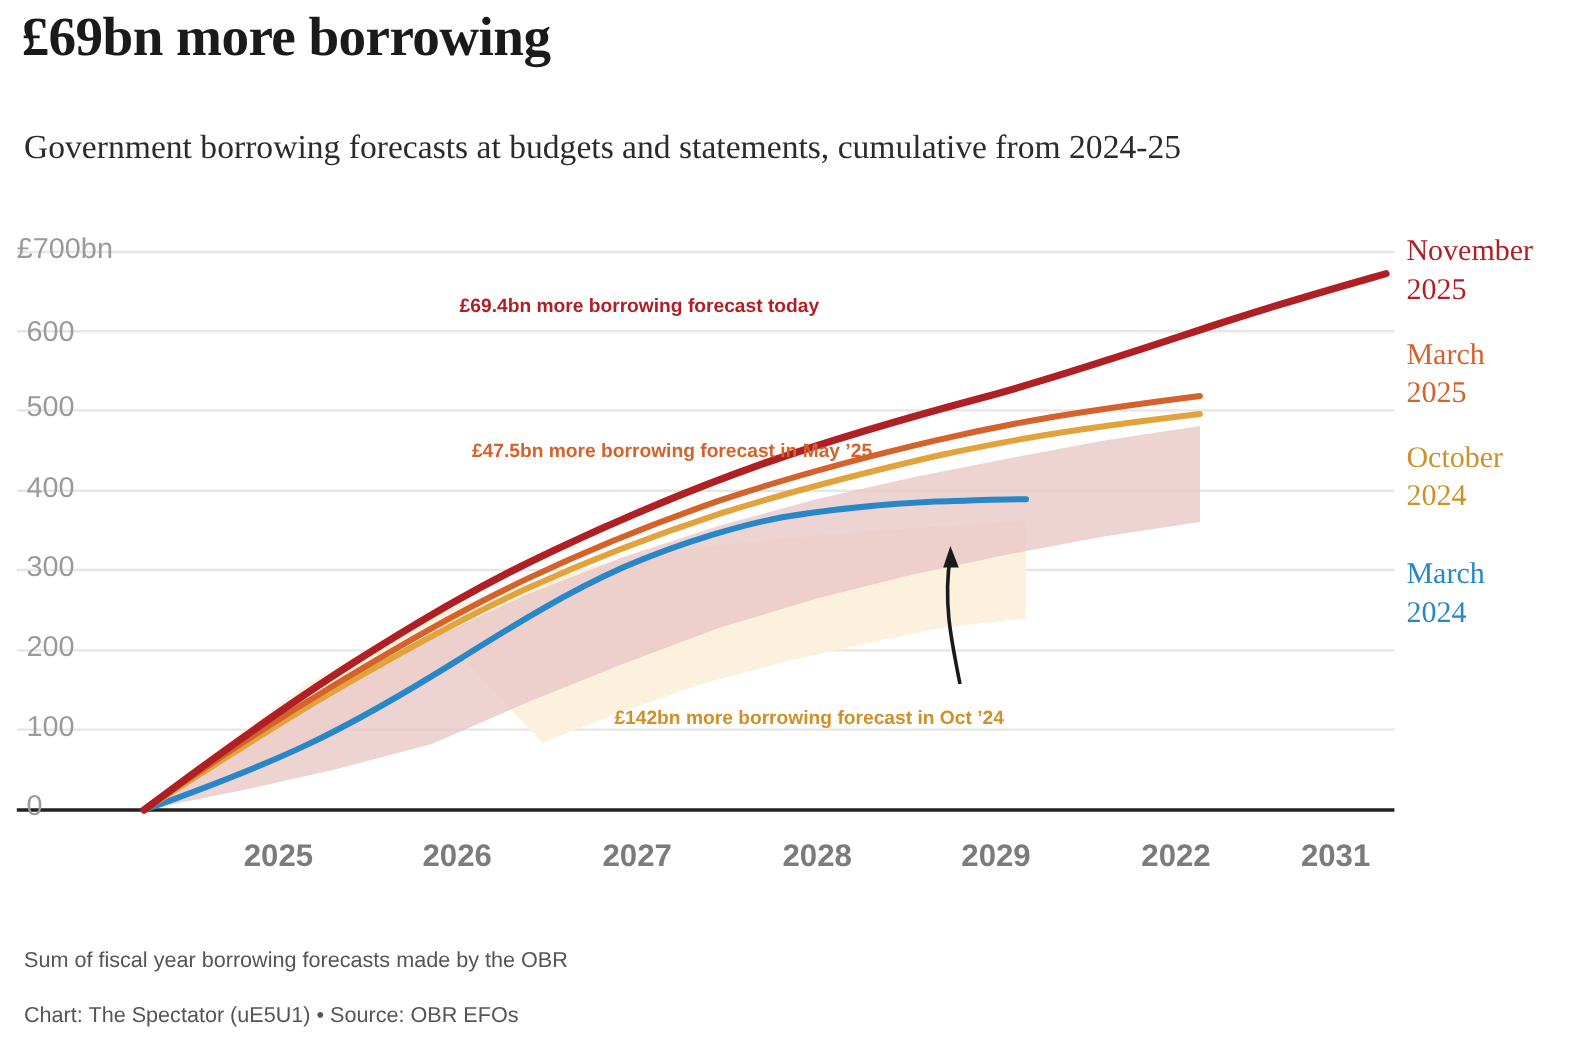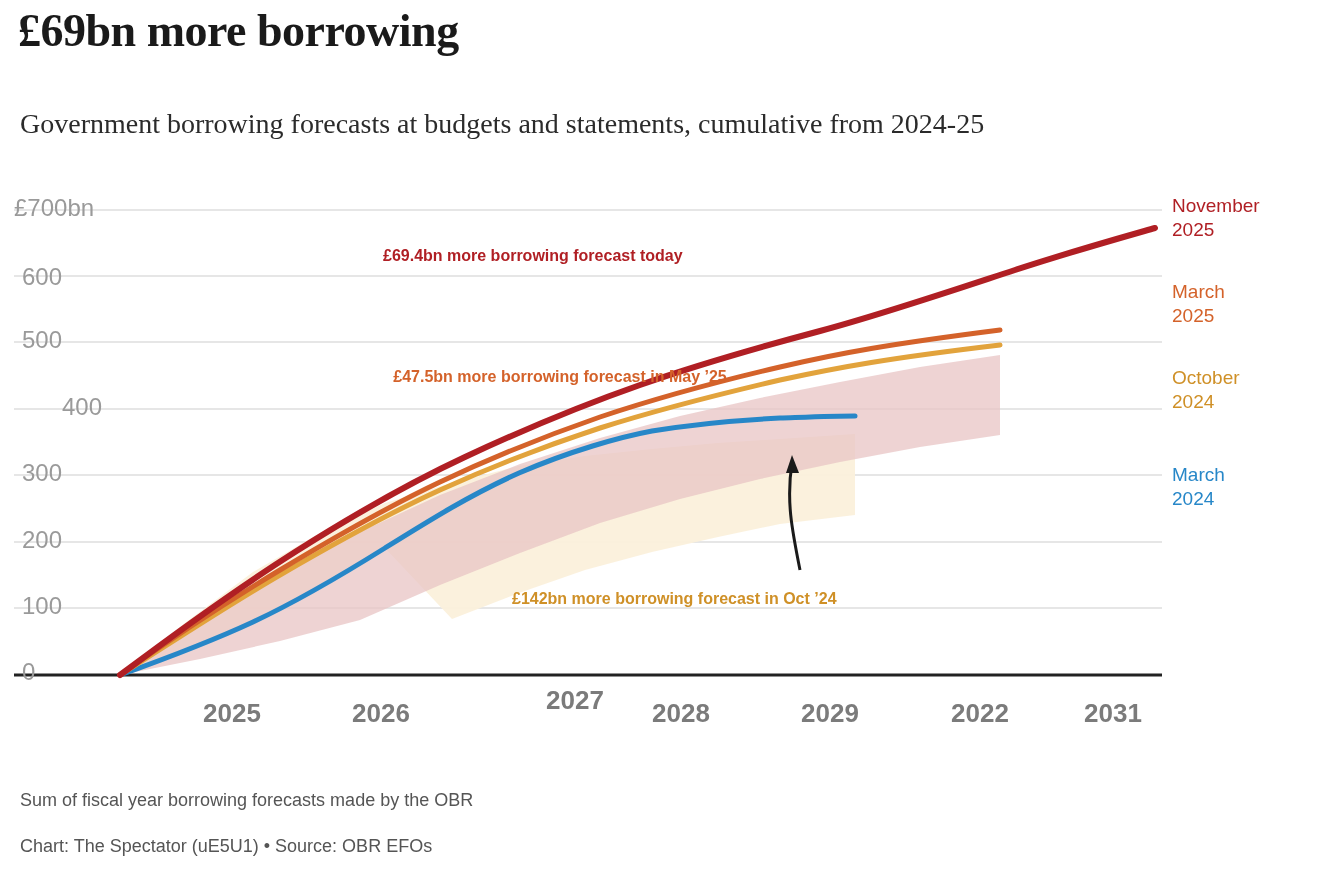--- a/index.html
+++ b/index.html
@@ -71,24 +71,25 @@
   .xlabel {
     position: absolute;
     font-size: 26px;
     font-weight: 700;
     color: #7b7b7b;
     white-space: nowrap;
     transform: translateX(-50%);
   }
   .serieslabel {
     position: absolute;
-    font-size: 19px;
+    font-size: 25px;
     font-weight: 400;
     line-height: 1.28;
     white-space: nowrap;
+    font-family: Liberation Serif, serif;
   }
   .annot {
     position: absolute;
     font-size: 16px;
     font-weight: 700;
     white-space: nowrap;
   }
   .annot.wrap2 {
     white-space: normal;
     text-align: center;
@@ -130,30 +131,30 @@
       <path fill="none" stroke="#b01f24" stroke-width="6" stroke-linecap="round" d="M 120,505 C 180,460 235,420 295,382 C 355,344 405,315 465,287 C 525,259 580,236 640,215 C 700,194 760,177 820,161 C 880,145 945,123 1015,100 C 1070,82 1120,68 1155,58"></path>
 
       <path fill="none" stroke="#1a1a1a" stroke-width="3" d="M 800,400 C 792,360 786,330 792,293"></path>
       <path fill="#1a1a1a" d="M 792,285 L 786,303 L 799,303 Z"></path>
     </svg>
 
     
     <div class="ylabel" style="left:14px;  top:24px;">£700bn</div>
     <div class="ylabel" style="left:22px;  top:78px;margin-top:15px;">600</div>
     <div class="ylabel" style="left:22px;  top:156px;">500</div>
-    <div class="ylabel" style="left:22px;  top:223px;margin-left:40px;">400</div>
+    <div class="ylabel" style="left:22px;  top:223px;">400</div>
     <div class="ylabel" style="left:22px;  top:289px;">300</div>
     <div class="ylabel" style="left:22px;  top:356px;">200</div>
     <div class="ylabel" style="left:22px;  top:422px;text-align:right;">100</div>
     <div class="ylabel" style="left:22px;  top:488px;">0</div>
 
     
     <div class="xlabel" style="left:232px;  top:528px;">2025</div>
     <div class="xlabel" style="left:381px;  top:528px;">2026</div>
-    <div class="xlabel" style="left:531px;  top:515px;margin-left:44px;">2027</div>
+    <div class="xlabel" style="left:531px;  top:528px;">2027</div>
     <div class="xlabel" style="left:681px;  top:528px;">2028</div>
     <div class="xlabel" style="left:830px;  top:528px;">2029</div>
     <div class="xlabel" style="left:980px;  top:528px;">2022</div>
     <div class="xlabel" style="left:1113px; top:528px;">2031</div>
 
     
     <div class="serieslabel" style="left:1172px; top:24px; color:#b01f24;">
       <div>November</div>
       <div>2025</div>
     </div>

